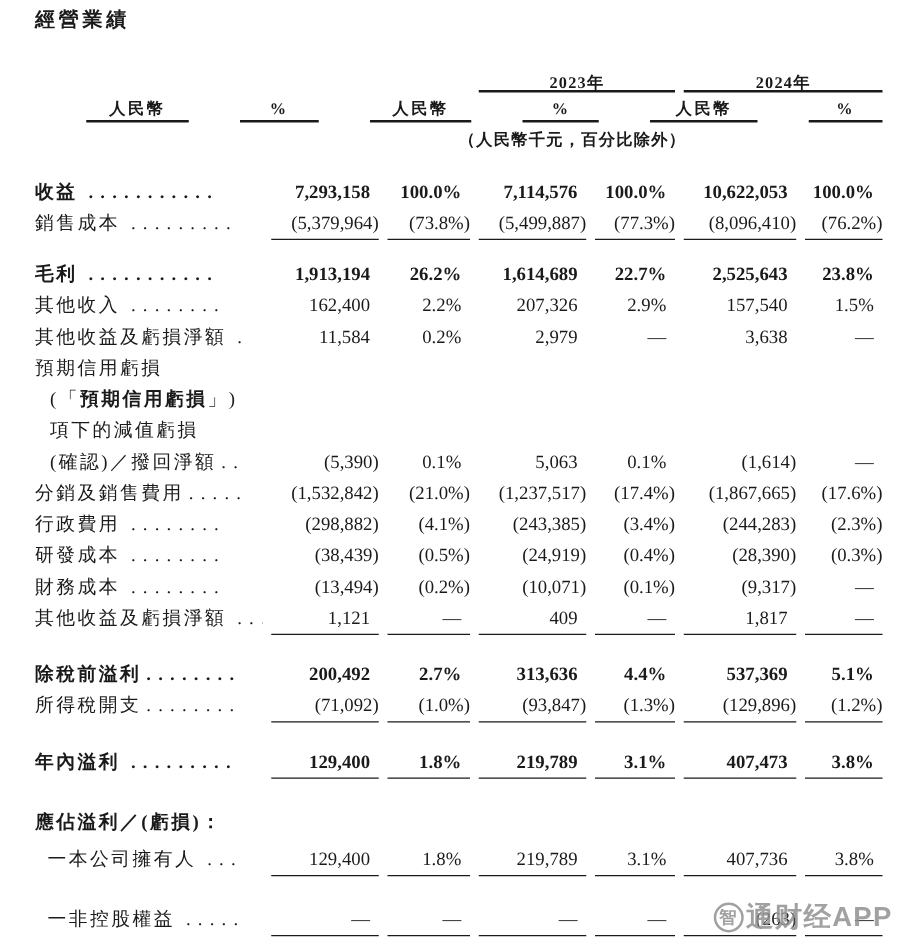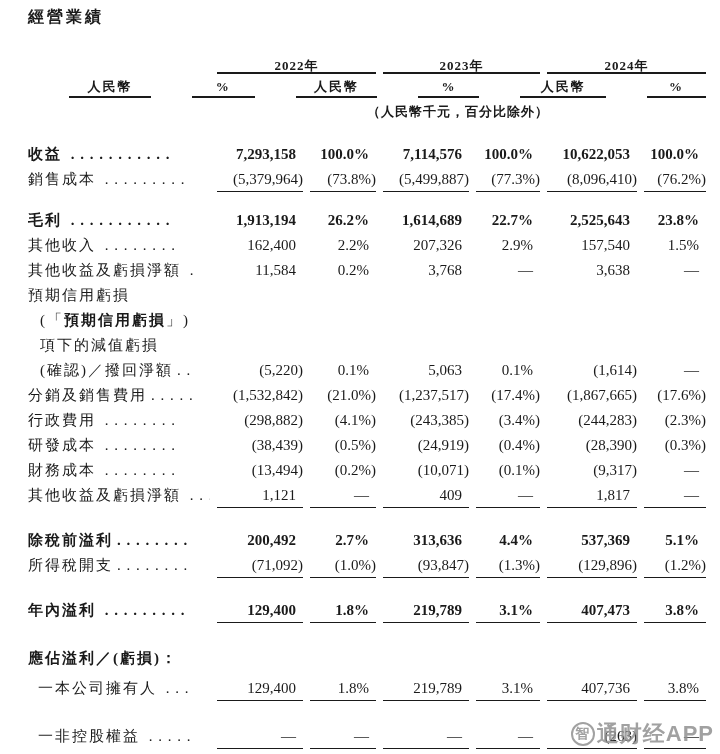--- a/index.html
+++ b/index.html
@@ -59,21 +59,20 @@
 </head>
 <body>
 
 <div class="page">
 
   <h1 class="title">經營業績</h1>
 
   <div class="hdr-block">
     <div class="hdr-row">
       <div class="lab"></div>
-      <div class="ygroup g1">2022年</div>
       <div class="ygroup g2">2023年</div>
       <div class="ygroup g3">2024年</div>
     </div>
     <div class="hdr-row sub">
       <div class="lab"></div>
       <div class="cell c0 subcell">人民幣</div>
       <div class="cell c1 subcell">%</div>
       <div class="cell c2 subcell">人民幣</div>
       <div class="cell c3 subcell">%</div>
       <div class="cell c4 subcell">人民幣</div>
@@ -120,37 +119,37 @@
         <div class="cell c1"><span>2.2%</span></div>
         <div class="cell c2"><span>207,326</span></div>
         <div class="cell c3"><span>2.9%</span></div>
         <div class="cell c4"><span>157,540</span></div>
         <div class="cell c5"><span>1.5%</span></div>
       </div>
       <div class="row">
         <div class="lab"><span>其他收益及虧損淨額</span><span class="dots"> .</span></div>
         <div class="cell c0"><span>11,584</span></div>
         <div class="cell c1"><span>0.2%</span></div>
-        <div class="cell c2"><span>3,768</span></div>
+        <div class="cell c2"><span>2,979</span></div>
         <div class="cell c3"><span>—</span></div>
         <div class="cell c4"><span>3,638</span></div>
         <div class="cell c5"><span>—</span></div>
       </div>
       <div class="row">
         <div class="lab"><span>預期信用虧損</span></div>
       </div>
       <div class="row">
         <div class="lab" style="padding-left: 12px;"><span>(「</span><span class="bold">預期信用虧損</span><span>」)</span></div>
       </div>
       <div class="row">
         <div class="lab" style="padding-left: 12px;"><span>項下的減值虧損</span></div>
       </div>
       <div class="row">
         <div class="lab" style="padding-left: 12px;"><span>(確認)／撥回淨額</span><span class="dots">. .</span></div>
-        <div class="cell c0"><span class="paren">(5,220)</span></div>
+        <div class="cell c0"><span class="paren">(5,390)</span></div>
         <div class="cell c1"><span>0.1%</span></div>
         <div class="cell c2"><span>5,063</span></div>
         <div class="cell c3"><span>0.1%</span></div>
         <div class="cell c4"><span class="paren">(1,614)</span></div>
         <div class="cell c5"><span>—</span></div>
       </div>
       <div class="row">
         <div class="lab"><span>分銷及銷售費用</span><span class="dots">. . . . .</span></div>
         <div class="cell c0"><span class="paren">(1,532,842)</span></div>
         <div class="cell c1"><span class="paren">(21.0%)</span></div>

